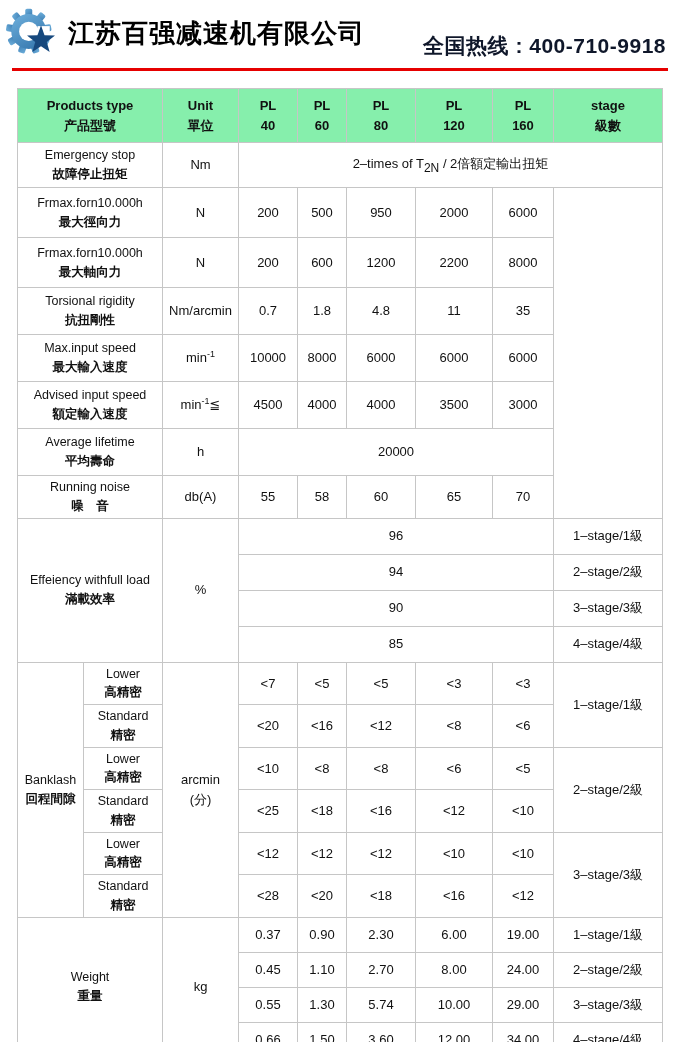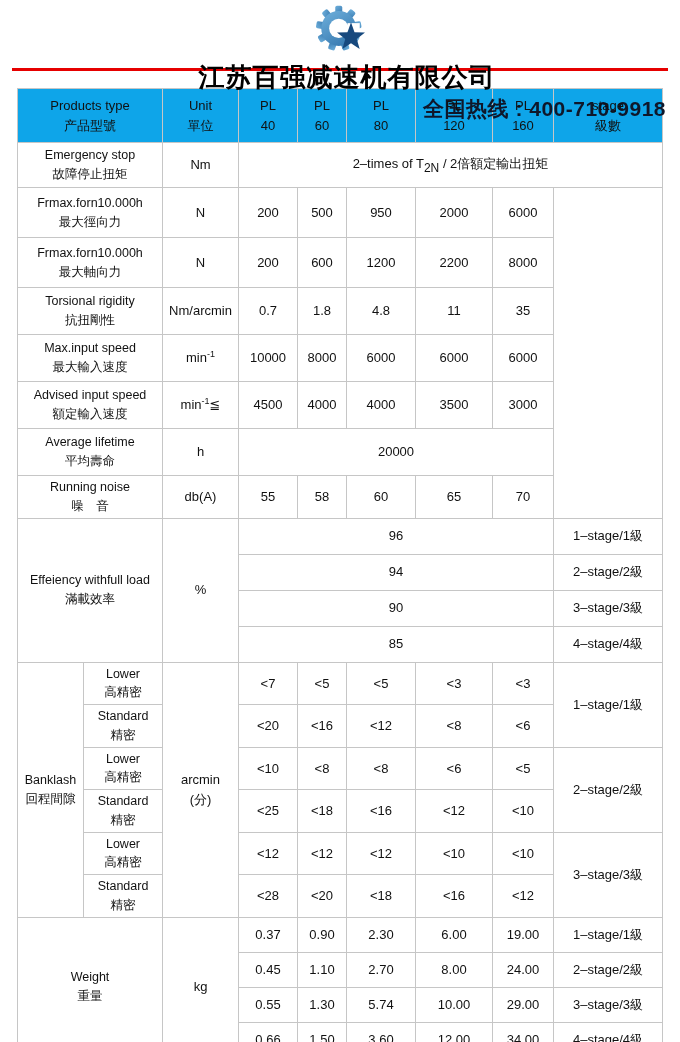--- a/index.html
+++ b/index.html
@@ -8,21 +8,21 @@
     width: 680px; height: 1042px;
     font-family: "Liberation Sans", "DejaVu Sans", sans-serif;
     color: #1a1a1a;
     overflow: hidden;
   }
   .page { width: 680px; }
 
   
   .brandbar {
     display: flex; align-items: center;
-    height: 66px; padding: 0 14px 0 22px; flex-direction: column;
+    height: 66px; padding: 0 14px 0 6px;
   }
   .logo { width: 56px; height: 58px; flex: 0 0 auto; margin-top: 2px; }
   .company {
     font-size: 26px; font-weight: bold; color: #000;
     margin-left: 6px; letter-spacing: 1px; white-space: nowrap;
   }
   .hotline {
     margin-left: auto; align-self: flex-end;
     padding-bottom: 6px;
     font-size: 21px; font-weight: bold; color: #0f172a;
@@ -35,23 +35,23 @@
     border-collapse: collapse; table-layout: fixed;
     width: 645px; margin: 17px auto 0 auto;
     font-size: 12.5px; color: #111;
   }
   .spec th, .spec td {
     border: 1px solid #c6c6c6;
     text-align: center; vertical-align: middle;
     padding: 2px 2px; line-height: 1.5;
     overflow: hidden;
   }
-  .spec thead th { background: #0ea5e9; font-weight: normal; font-size: 13px; }
+  .spec thead th { background: #86efac; font-weight: bold; font-size: 13px; }
   .en, .zh, .l1, .l2 { display: block; }
-  td .zh { font-weight: normal; }
+  td .zh { font-weight: bold; }
   .val, .stage-cell { font-size: 13px; }
   sub.tsub { font-size: 12px; }
   sup.tsup { font-size: 9px; }
 
   tr.r-head     { height: 54px; }
   tr.r-emerg    { height: 45px; }
   tr.r-big      { height: 50px; }
   tr.r-mid      { height: 47px; }
   tr.r-noise    { height: 38px; }
   tr.r-eff      { height: 36px; }

